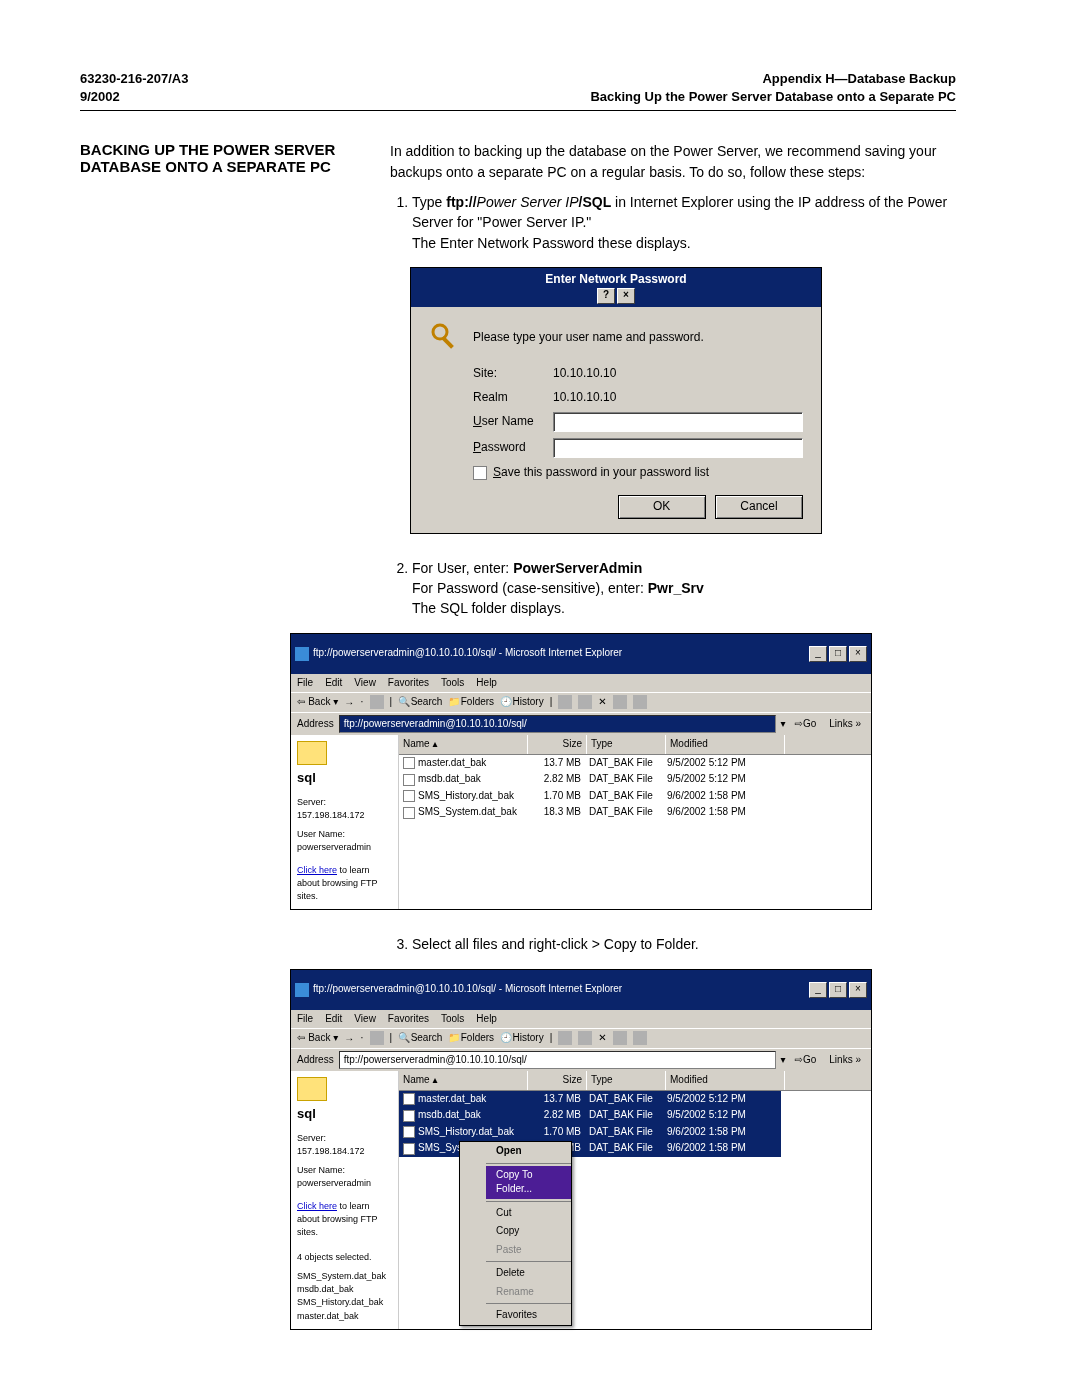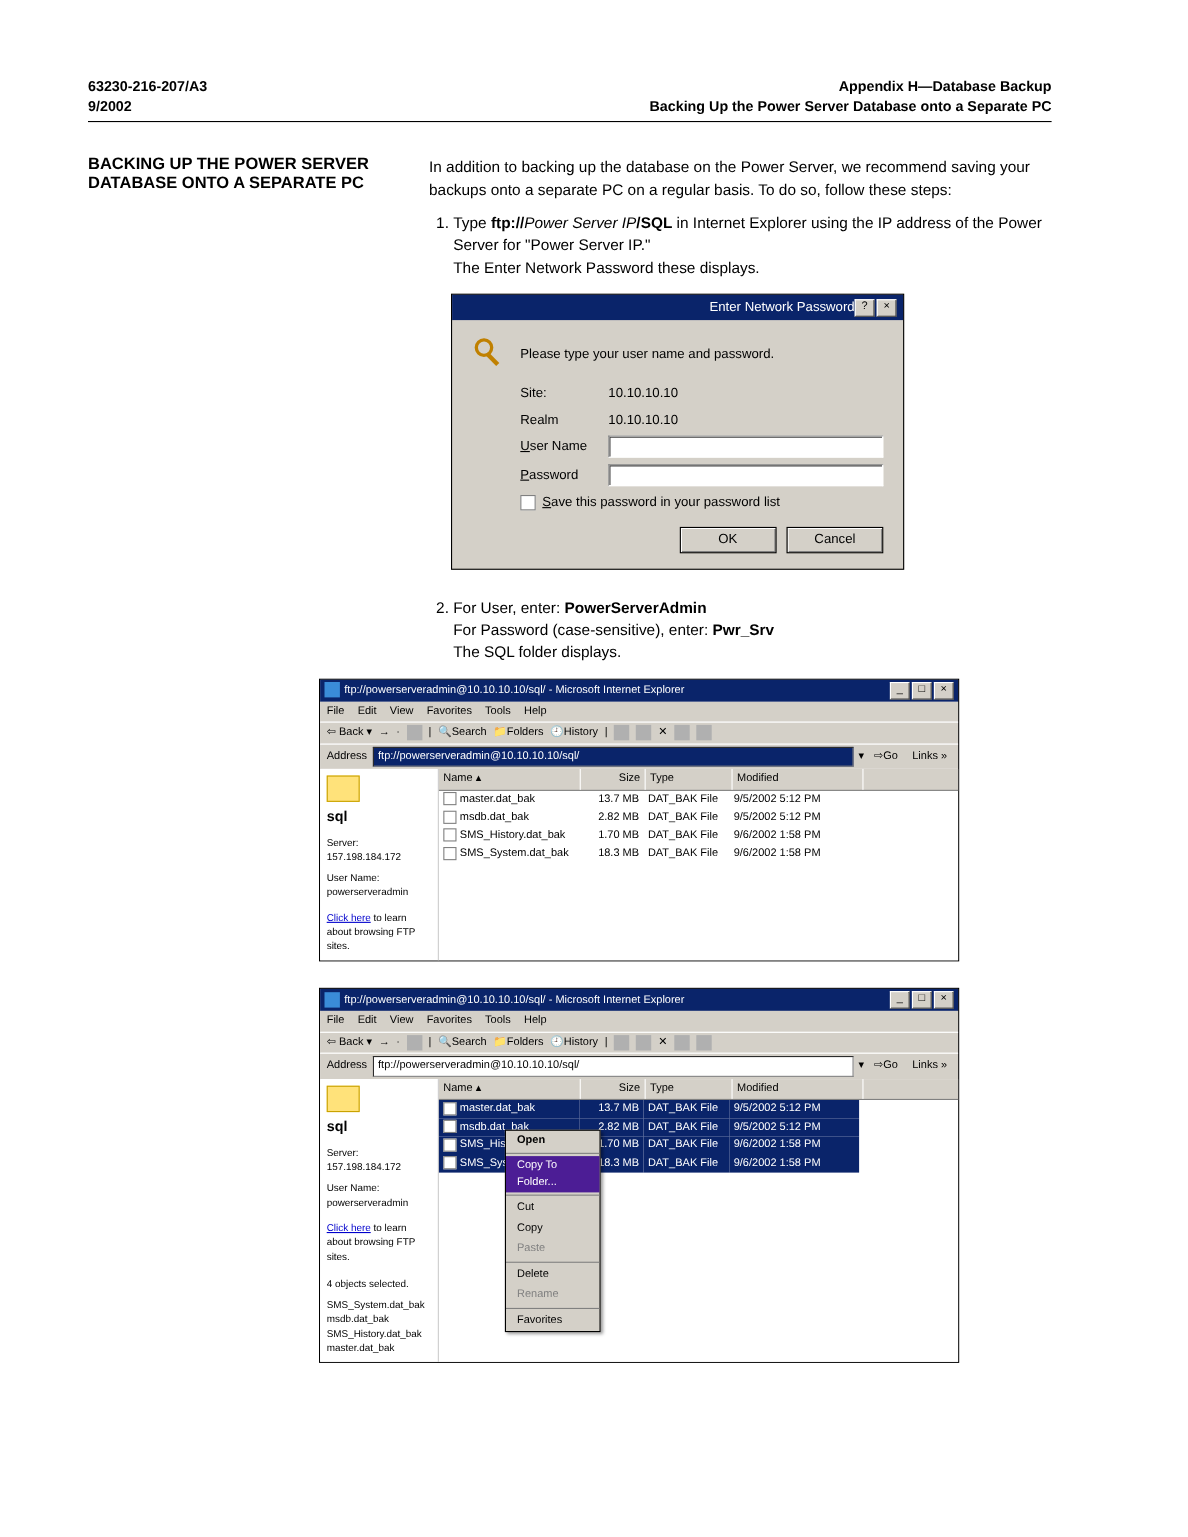--- a/index.html
+++ b/index.html
@@ -53,26 +53,27 @@
   .dialog {
     width: 410px;
     background: #d4d0c8;
     border: 1px solid #000;
     margin-left: 20px;
     font-size: 12px;
   }
   .dialog-title {
     background: #0a246a;
     color: #fff;
-    font-weight: normal;
+    font-weight: bold;
     padding: 3px 6px;
     display: flex;
     justify-content: flex-end;
     align-items: center;
     font-size: 12px;
+    flex-direction: column;
   }
   .dialog-title-btns { display: flex; gap: 2px; }
   .winbtn {
     width: 16px; height: 14px; background: #d4d0c8;
     border: 1px solid #fff; border-right-color: #404040; border-bottom-color:#404040;
     font-size: 10px; line-height: 12px; text-align: center; color:#000;
   }
   .dialog-body { padding: 14px 18px 14px 18px; }
   .dialog-row { display: flex; align-items: center; margin: 6px 0; }
   .dialog-row .lbl { width: 80px; }
@@ -91,21 +92,21 @@
     margin-left:6px;
   }
   .cbx { width:12px;height:12px;border:1px solid #808080;background:#fff;display:inline-block;vertical-align:middle;margin-right:6px;}
 
   
   .iewin {
     width: 580px; border:1px solid #000; font-size:10px; background:#fff;
     margin-left: -100px;
   }
   .iewin-title {
-    background:#0a246a;color:#fff;padding:2px 4px;display:flex;justify-content:space-between;align-items:center;
+    background:#0a246a;color:#fff;padding:12px 4px;display:flex;justify-content:space-between;align-items:center;
   }
   .ie-ico { width:14px;height:14px;background:#3a8cd8;display:inline-block;margin-right:4px;vertical-align:middle;}
   .iewin-menubar { background:#d4d0c8; padding:2px 6px; display:flex; gap:12px;}
   .iewin-toolbar { background:#d4d0c8; padding:2px 6px; border-top:1px solid #fff; display:flex; gap:6px; align-items:center;}
   .tbicon { width:14px;height:14px;background:#b0b0b0;display:inline-block;}
   .iewin-addr { background:#d4d0c8; padding:2px 6px; border-top:1px solid #fff; display:flex; align-items:center; gap:5px;}
   .addrbox { flex:1; background:#fff; border:1px inset #808080; padding:1px 4px; overflow:hidden; white-space:nowrap;}
   .addrbox.selected { background:#0a246a; color:#fff; }
   .gobtn, .linksbtn { padding:1px 4px; }
   .ie-body { display:flex; min-height:120px; background:#fff;}
@@ -304,20 +305,23 @@
                     <div class="col-size">18.3 MB</div>
                     <div class="col-type">DAT_BAK File</div>
                     <div class="col-mod">9/6/2002 1:58 PM</div>
                   </div>
                 </div>
             </div>
           </div>
         </div>
       </div>
 
+      <ol start="3">
+        <li>Select all files and right-click &gt; Copy to Folder.</li>
+      </ol>
 
       <div class="figure ie-wrap2">
         <div class="iewin">
           <div class="iewin-title">
             <span><span class="ie-ico"></span><span>ftp://powerserveradmin@10.10.10.10/sql/ - Microsoft Internet Explorer</span></span>
             <span class="dialog-title-btns">
               <span class="winbtn">_</span>
               <span class="winbtn">□</span>
               <span class="winbtn">×</span>
             </span>
@@ -396,21 +400,21 @@
                     <div class="col-type">DAT_BAK File</div>
                     <div class="col-mod">9/6/2002 1:58 PM</div>
                   </div>
                   <div class="filerow selected">
                     <div class="col-name"><span class="fileicon"></span>SMS_System.dat_bak</div>
                     <div class="col-size">18.3 MB</div>
                     <div class="col-type">DAT_BAK File</div>
                     <div class="col-mod">9/6/2002 1:58 PM</div>
                   </div>
                 </div>
-              <div class="context-menu" style="left:60px; top:46px;">
+              <div class="context-menu" style="left:60px; top:70px;padding-left:26px;">
                 <div class="mi" style="font-weight:bold;">Open</div>
                 <hr>
                 <div class="mi hl">Copy To Folder...</div>
                 <hr>
                 <div class="mi">Cut</div>
                 <div class="mi">Copy</div>
                 <div class="mi disabled">Paste</div>
                 <hr>
                 <div class="mi">Delete</div>
                 <div class="mi disabled">Rename</div>

